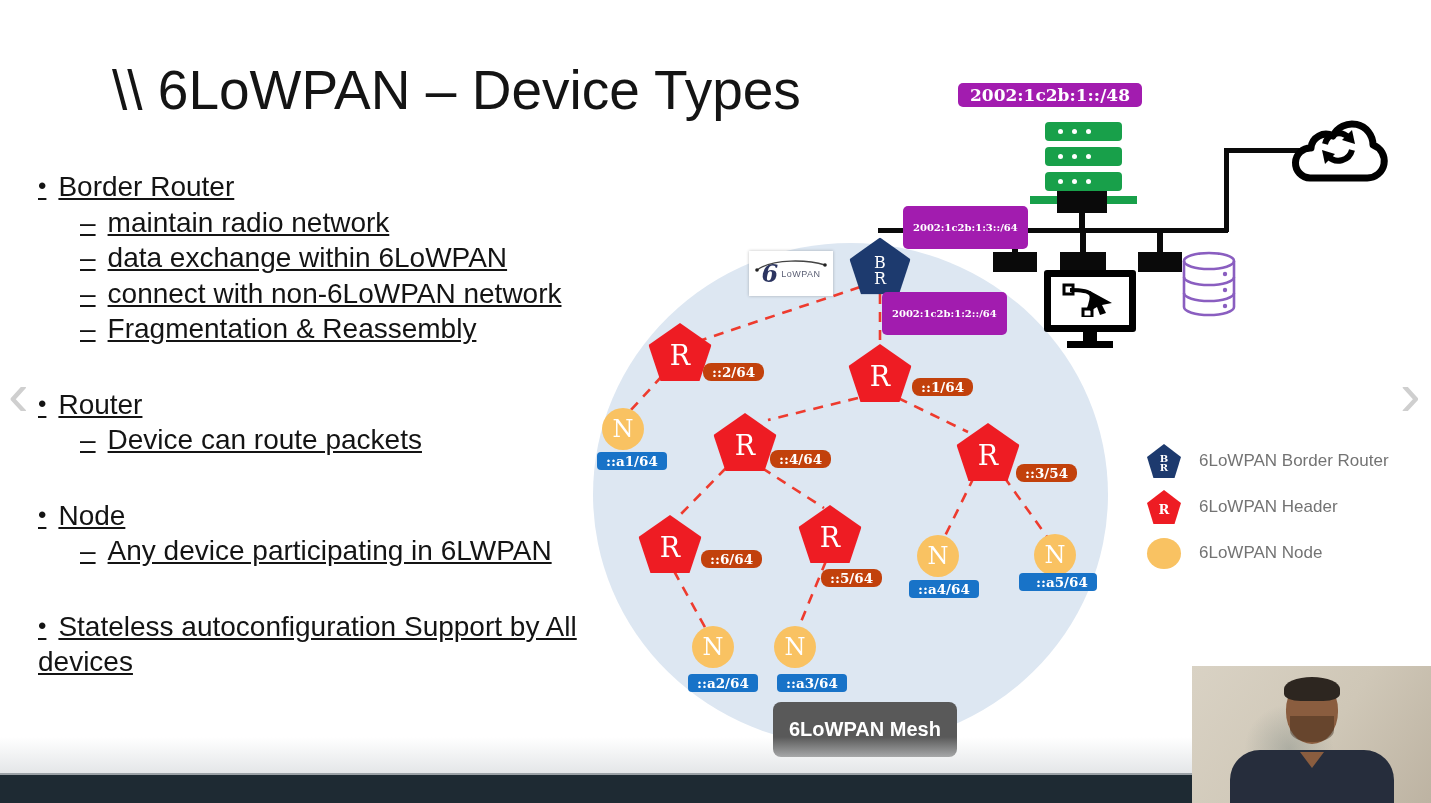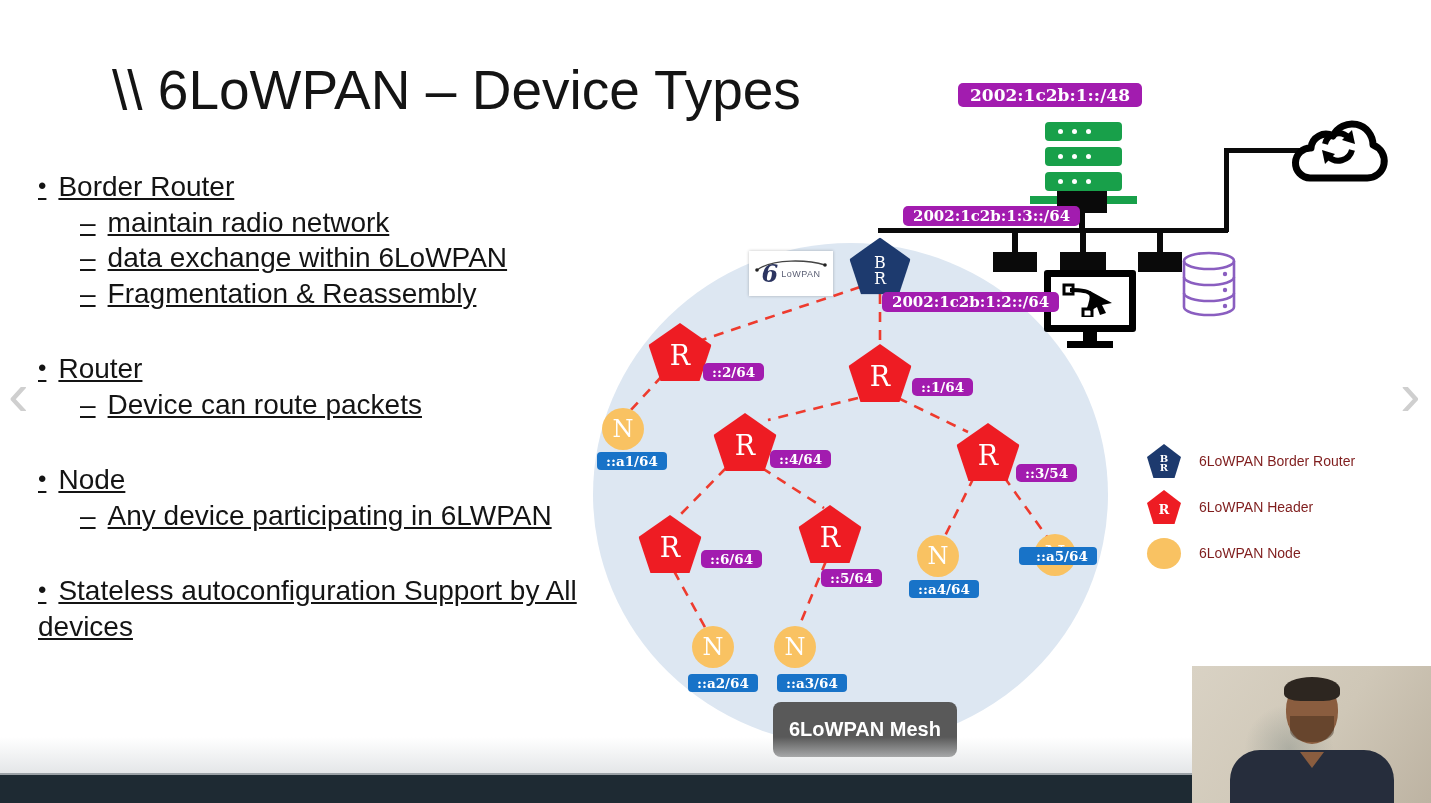--- a/index.html
+++ b/index.html
@@ -23,24 +23,24 @@
   #diagram{position:absolute;left:0;top:0;width:1431px;height:773px;}
   .mesh-circle{position:absolute;left:593px;top:243px;width:515px;height:503px;border-radius:50%;
                background:var(--mesh-fill,#dde7f2);}
   #links-svg{position:absolute;left:0;top:0;width:1431px;height:773px;pointer-events:none;}
   #links-svg line{stroke:var(--link,#ee3b2e);stroke-width:2.6;stroke-dasharray:10 8;}
   .blk{position:absolute;background:#0a0a0a;}
   
   .prefix-badge{position:absolute;background:#a21caf;color:#fff;font-family:"DejaVu Serif",serif;
                 font-weight:bold;border-radius:5px;white-space:nowrap;}
   .prefix-badge.big{font-size:17px;padding:2px 12px;}
-  .prefix-badge.mid{font-size:15px;padding:1px 10px;}
+  .prefix-badge.mid{font-size:10px;padding:16px 10px;}
   .node-label{position:absolute;color:#fff;font-family:"DejaVu Serif",serif;font-weight:bold;
               font-size:13.5px;padding:1px 9px;border-radius:5px;white-space:nowrap;z-index:6;}
-  .node-label.dark{background:#a21caf;}
+  .node-label.dark{background:#c2410c;border-radius:8px;}
   .node-label.blue{background:var(--node-label,#1873c8);border-radius:4px;}
   
   .mesh-node{position:absolute;transform:translate(-50%,-50%);display:flex;flex-direction:column;
              align-items:center;justify-content:center;color:#fff;z-index:5;
              font-family:"DejaVu Serif",serif;}
   .mesh-node.router{width:63px;height:58px;background:var(--router,#ee1c23);
        clip-path:polygon(50% 0%,100% 38%,81% 100%,19% 100%,0% 38%);font-size:27px;padding-top:6px;box-sizing:border-box;}
   .mesh-node.border-router{width:61px;height:57px;background:var(--border-router,#1d3a6e);
        clip-path:polygon(50% 0%,100% 38%,81% 100%,19% 100%,0% 38%);font-size:16px;line-height:16px;padding-top:8px;box-sizing:border-box;}
   .mesh-node.node{width:42px;height:42px;border-radius:50%;background:var(--node,#f9c262);font-size:24px;}
@@ -61,21 +61,21 @@
   
   #legend{position:absolute;left:1147px;top:444px;display:flex;flex-direction:column;gap:12px;}
   .leg-row{display:flex;align-items:center;gap:18px;height:34px;}
   .leg-icon{width:34px;height:34px;display:flex;flex-direction:column;align-items:center;justify-content:center;
             color:#fff;font-family:"DejaVu Serif",serif;flex:0 0 34px;}
   .leg-icon.border-router{background:var(--border-router,#1d3a6e);
        clip-path:polygon(50% 0%,100% 38%,81% 100%,19% 100%,0% 38%);font-size:10px;line-height:9px;font-weight:bold;padding-top:4px;box-sizing:border-box;}
   .leg-icon.router{background:var(--router,#ee1c23);
        clip-path:polygon(50% 0%,100% 38%,81% 100%,19% 100%,0% 38%);font-size:13px;font-weight:bold;padding-top:4px;box-sizing:border-box;}
   .leg-icon.node{background:var(--node,#f9c262);border-radius:50%;width:31px;height:31px;}
-  .leg-label{font-size:14px;color:#7f1d1d;white-space:nowrap;}
+  .leg-label{font-size:17px;color:#737373;white-space:nowrap;}
   
   .bottom-fade{position:absolute;left:0;top:737px;width:1431px;height:36px;
                background:linear-gradient(180deg,rgba(233,235,236,0),#e4e6e8);z-index:2;}
   .bottom-bar{position:absolute;left:0;top:773px;width:1431px;height:30px;background:#1e2a33;
               border-top:2px solid #9ba1a6;box-sizing:border-box;z-index:3;}
   .webcam{position:absolute;left:1192px;top:666px;width:239px;height:137px;z-index:4;overflow:hidden;
           background:linear-gradient(125deg,#d9d2c4 0%,#cfc7b7 55%,#bdb3a2 100%);}
   .webcam .blobshadow{position:absolute;left:52px;top:38px;width:90px;height:90px;border-radius:50%;
           background:radial-gradient(circle,rgba(130,140,135,.45),rgba(130,140,135,0) 70%);}
   .webcam .head{position:absolute;left:94px;top:14px;width:52px;height:64px;background:#8a5d3f;
@@ -92,20 +92,21 @@
 </head>
 <body>
 
 <div id="stage">
 
   <div class="slide-title">\\ 6LoWPAN – Device Types</div>
   <div id="bullets">
       <div class="b-line l1"><span class="marker">•</span>Border Router</div>
       <div class="b-line l2"><span class="marker">–</span>maintain radio network</div>
       <div class="b-line l2"><span class="marker">–</span>data exchange within 6LoWPAN</div>
+      <div class="b-line l2"><span class="marker">–</span>connect with non-6LoWPAN network</div>
       <div class="b-line l2"><span class="marker">–</span>Fragmentation &amp; Reassembly</div>
       <div class="b-line l1 gap"><span class="marker">•</span>Router</div>
       <div class="b-line l2"><span class="marker">–</span>Device can route packets</div>
       <div class="b-line l1 gap"><span class="marker">•</span>Node</div>
       <div class="b-line l2"><span class="marker">–</span>Any device participating in 6LWPAN</div>
       <div class="b-line l1 gap"><span class="marker">•</span>Stateless autoconfiguration Support by All devices</div>
     </div>
 
   <div id="nav-prev" class="nav-chevron">‹</div>
   <div id="nav-next" class="nav-chevron">›</div>
@@ -256,21 +257,21 @@
         <span>N</span>
       </div>
       <div class="node-label blue" style="left: 597px; top: 452px;">::a1/64</div>
       <div class="mesh-node node" style="left: 938px; top: 556px;">
         <span>N</span>
       </div>
       <div class="node-label blue" style="left: 909px; top: 580px;">::a4/64</div>
       <div class="mesh-node node" style="left: 1055px; top: 555px;">
         <span>N</span>
       </div>
-      <div class="node-label blue" style="left: 1019px; top: 547px; padding-left: 17px;">::a5/64</div>
+      <div class="node-label blue" style="left: 1019px; top: 573px; padding-left: 17px;">::a5/64</div>
       <div class="mesh-node node" style="left: 713px; top: 647px;">
         <span>N</span>
       </div>
       <div class="node-label blue" style="left: 688px; top: 674px;">::a2/64</div>
       <div class="mesh-node node" style="left: 795px; top: 647px;">
         <span>N</span>
       </div>
       <div class="node-label blue" style="left: 777px; top: 674px;">::a3/64</div>
     </div>
 

